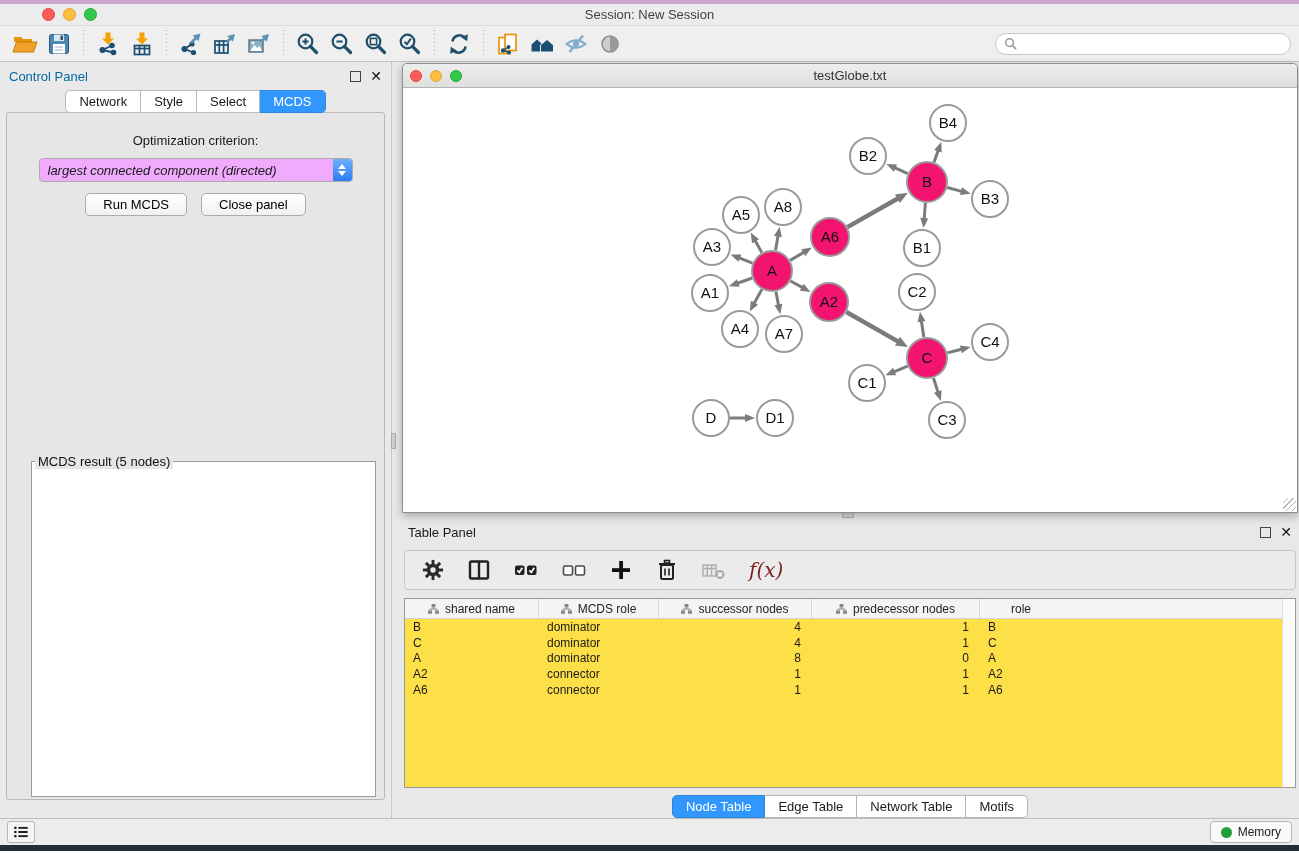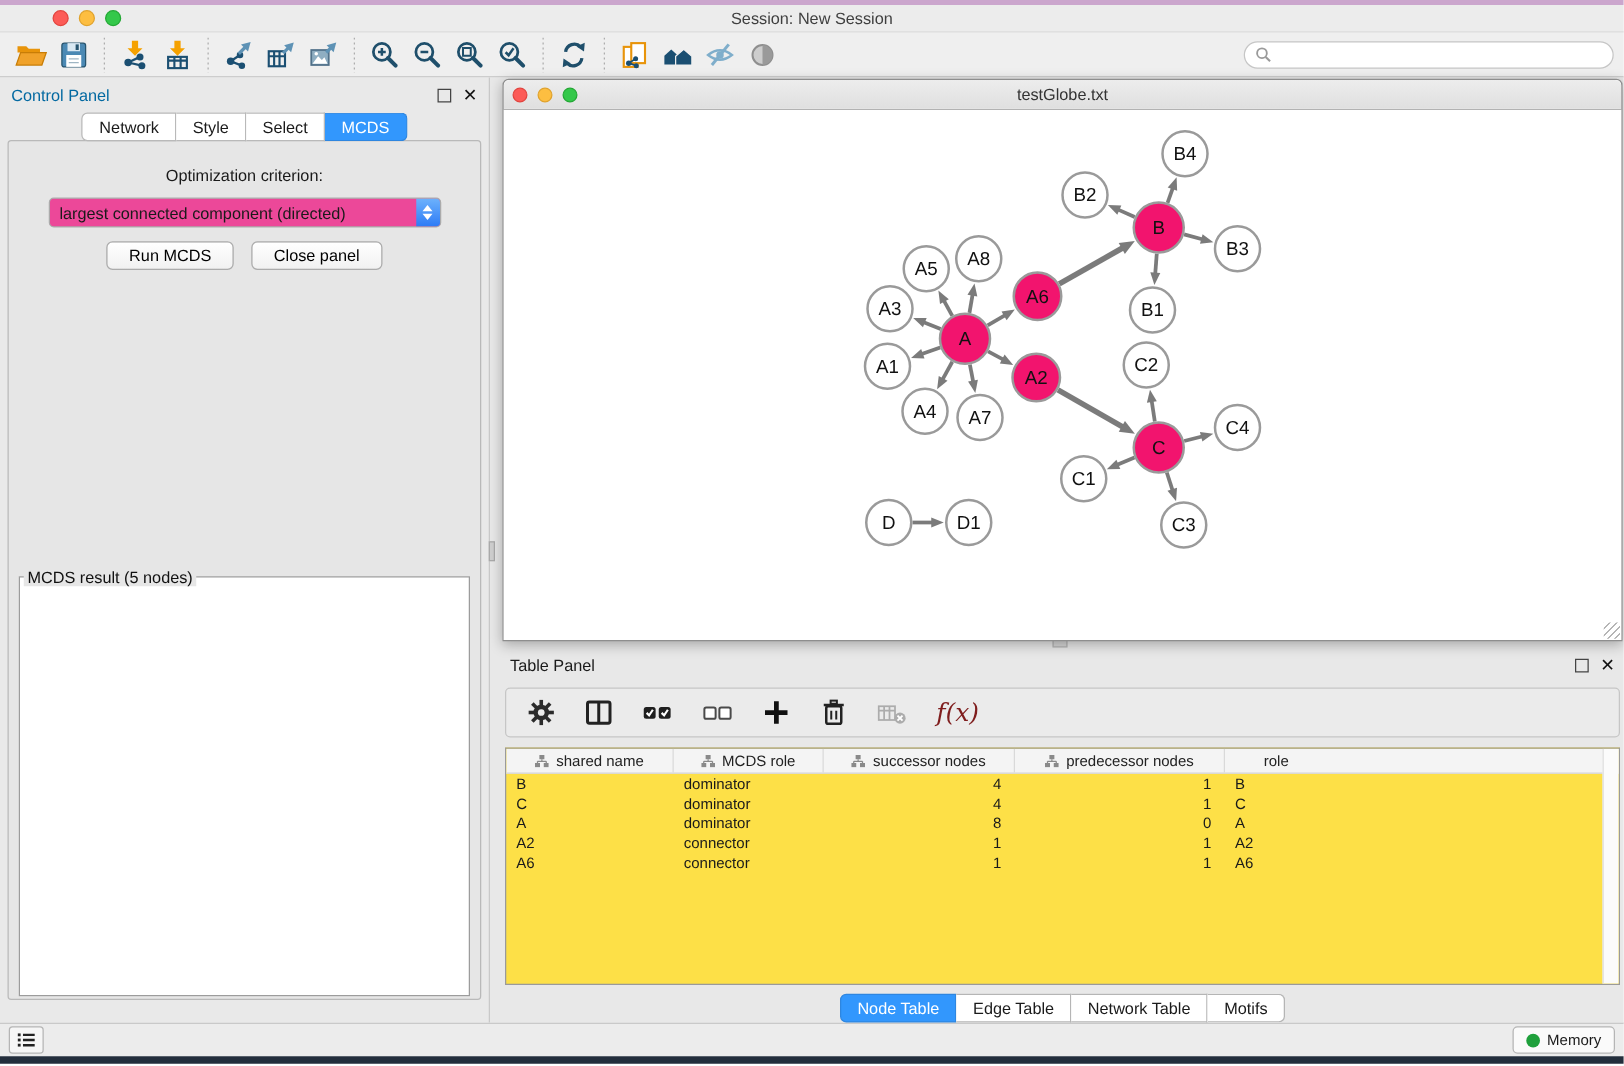--- a/index.html
+++ b/index.html
@@ -40,32 +40,32 @@
   .float-btn { width:11px; height:11px; border:1.5px solid #444; display:inline-block; }
   .close-btn { font-size:14px; font-weight:bold; color:#111; line-height:11px; }
   .cp-tabs { display:flex; justify-content:center; position:relative; z-index:2; margin-bottom:-1px; }
   .cp-tab { border:1px solid #b9b9b9; border-left-width:0; background:#fff; padding:3px 13px; font-size:13px; cursor:default; }
   .cp-tab:first-child { border-left-width:1px; border-radius:5px 0 0 5px; }
   .cp-tab:last-child { border-radius:0 5px 5px 0; }
   .cp-tab.active { background:#3297fd; border-color:#2e86e0; color:#fff; }
   .cp-box { flex:1; margin:0 6px 18px 6px; border:1px solid #b9b9b9; border-radius:3px; background:#e6e6e6;
     display:flex; flex-direction:column; padding-top:20px; }
   .opt-label { text-align:center; font-size:13px; }
-  .combo { width:314px; height:24px; margin:10px auto 0; background:#ec4899; border:1px solid #ababab; border-radius:4px;
-    display:flex; align-items:center; }
+  .combo { width:314px; height:24px; margin:10px auto 0; background:#f0abfc; border:1px solid #ababab; border-radius:4px;
+    display:flex; align-items:center;font-style:italic; }
   .combo .cval { flex:1; padding:0 8px; font-size:13px; white-space:nowrap; }
   .combo .stepper { width:19px; height:22px; border-radius:0 3px 3px 0;
     background:linear-gradient(#6cb1fc,#2e7cf6); display:flex; flex-direction:column; align-items:center; justify-content:center; gap:2px; }
   .stepper i { width:0; height:0; border-left:4px solid transparent; border-right:4px solid transparent; }
   .stepper .up { border-bottom:5px solid #fff; }
   .stepper .dn { border-top:5px solid #fff; }
   .cp-buttons { display:flex; justify-content:center; gap:14px; margin-top:11px; }
   .btn { border:1px solid #acacac; border-radius:5px; background:linear-gradient(#ffffff,#f1f1f1);
     padding:3px 17px; font-size:13px; }
-  fieldset.mcds { margin:auto 8px 2px 8px; height:343px; border:1px solid #9c9c9c; background:#fff; position:relative; }
+  fieldset.mcds { margin:auto 8px 2px 24px; height:343px; border:1px solid #9c9c9c; background:#fff; position:relative; }
   fieldset.mcds legend { font-size:13px; background:#e6e6e6; padding:0 3px; margin-left:3px; color:#111; }
   .mcds-list { position:absolute; inset:0 14px 0 0; padding:3px 0 0 5px; overflow:hidden; }
   .vscroll { position:absolute; top:0; right:0; bottom:0; width:14px; background:#fbfbfb; border-left:1px solid #ddd; }
 
   
   .mdi { flex:1; position:relative; background:#e8e8e8; }
   .splitter-v { position:absolute; left:-1px; top:371px; width:5px; height:16px; background:#cfcfcf; border:1px solid #aaa; }
   .splitter-h { position:absolute; left:450px; top:449px; width:12px; height:7px; background:#d6d6d6; border:1px solid #b5b5b5; }
 
   .netwin { position:absolute; left:10px; top:1px; width:896px; height:450px; border:1px solid #8e8e8e; border-radius:5px 5px 0 0;

